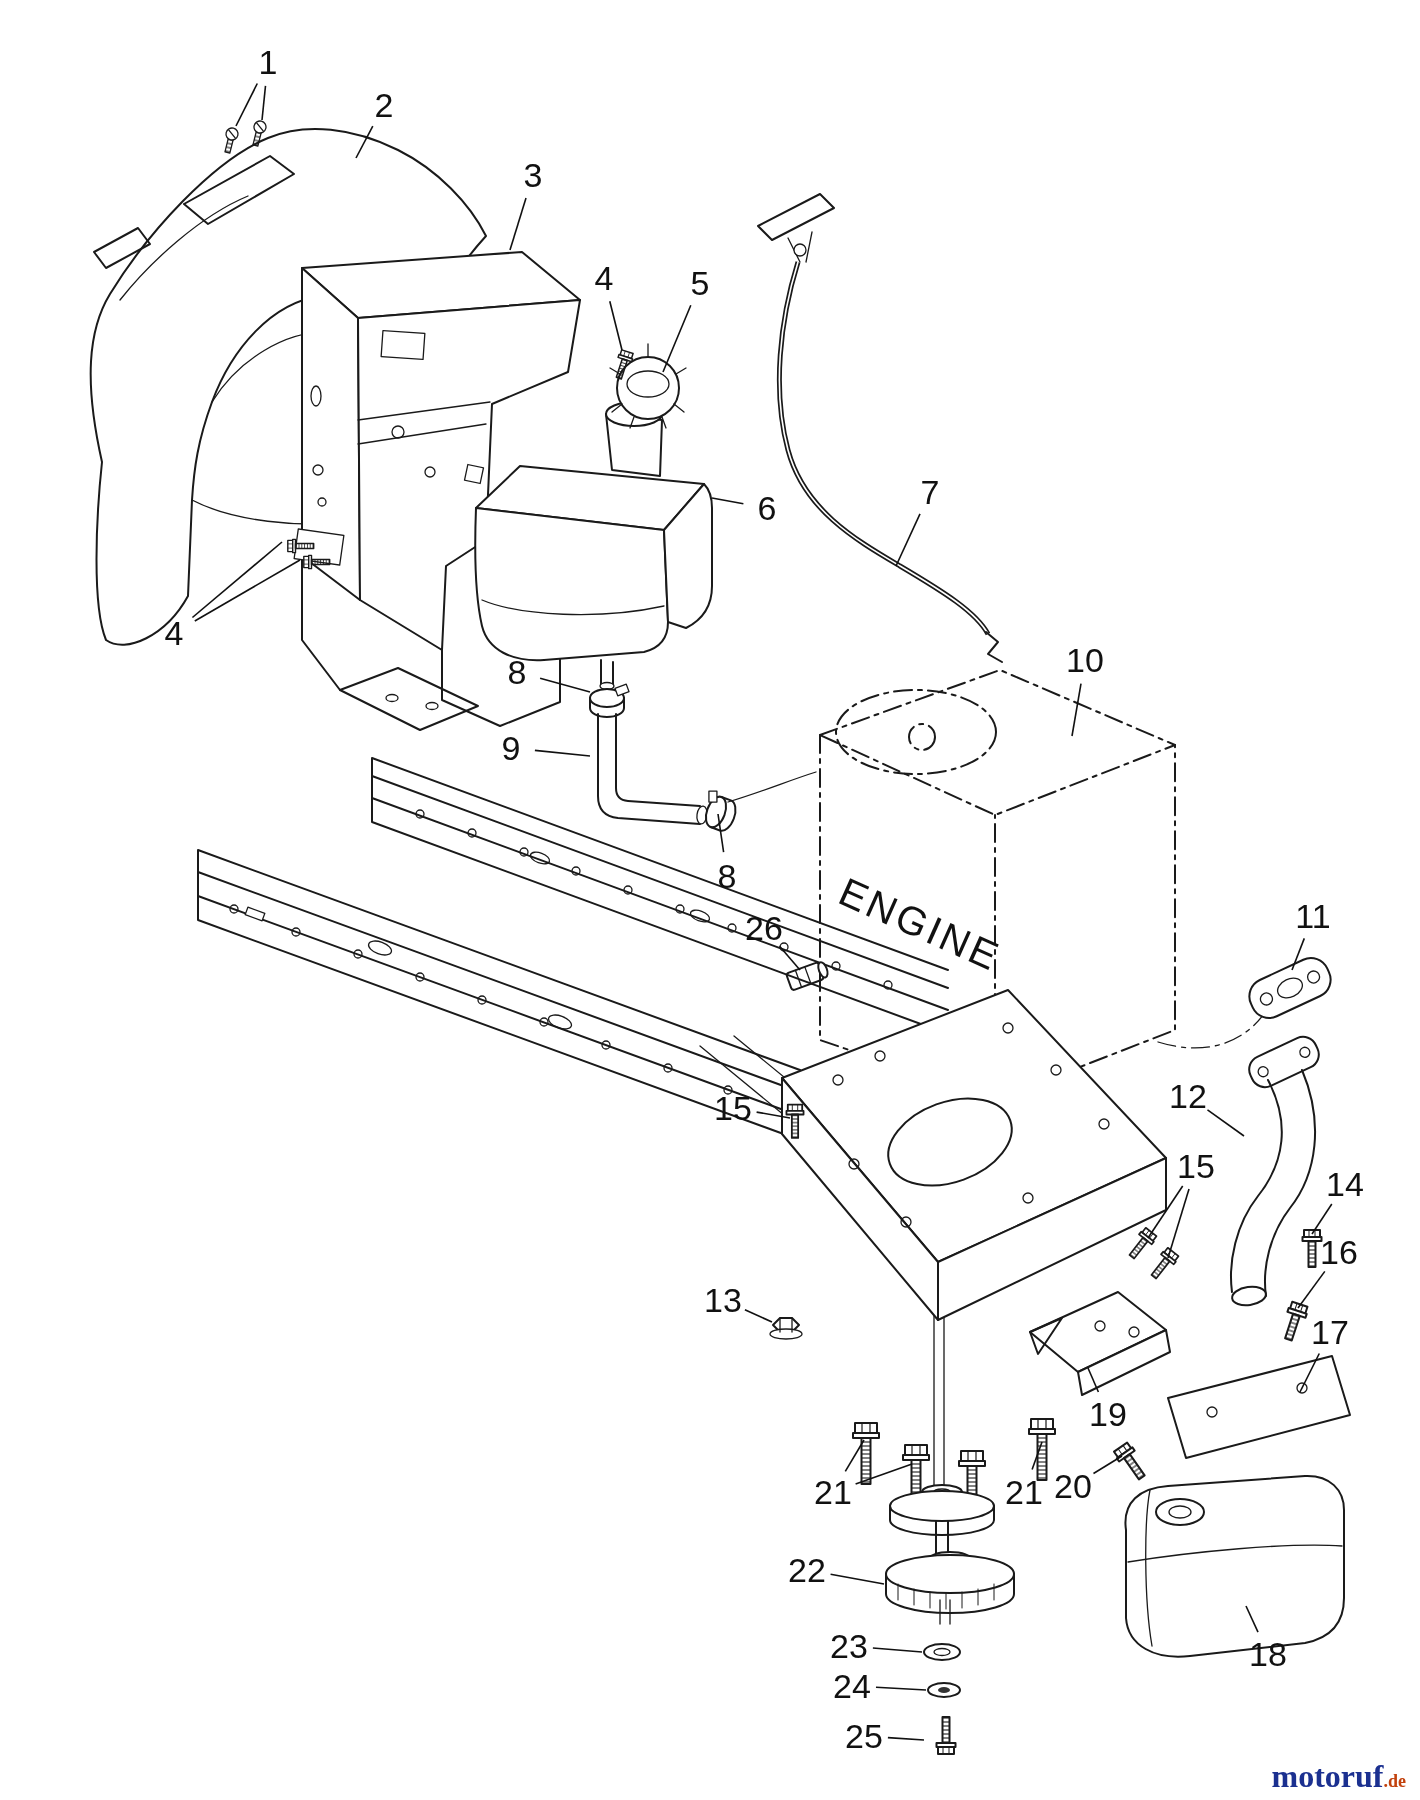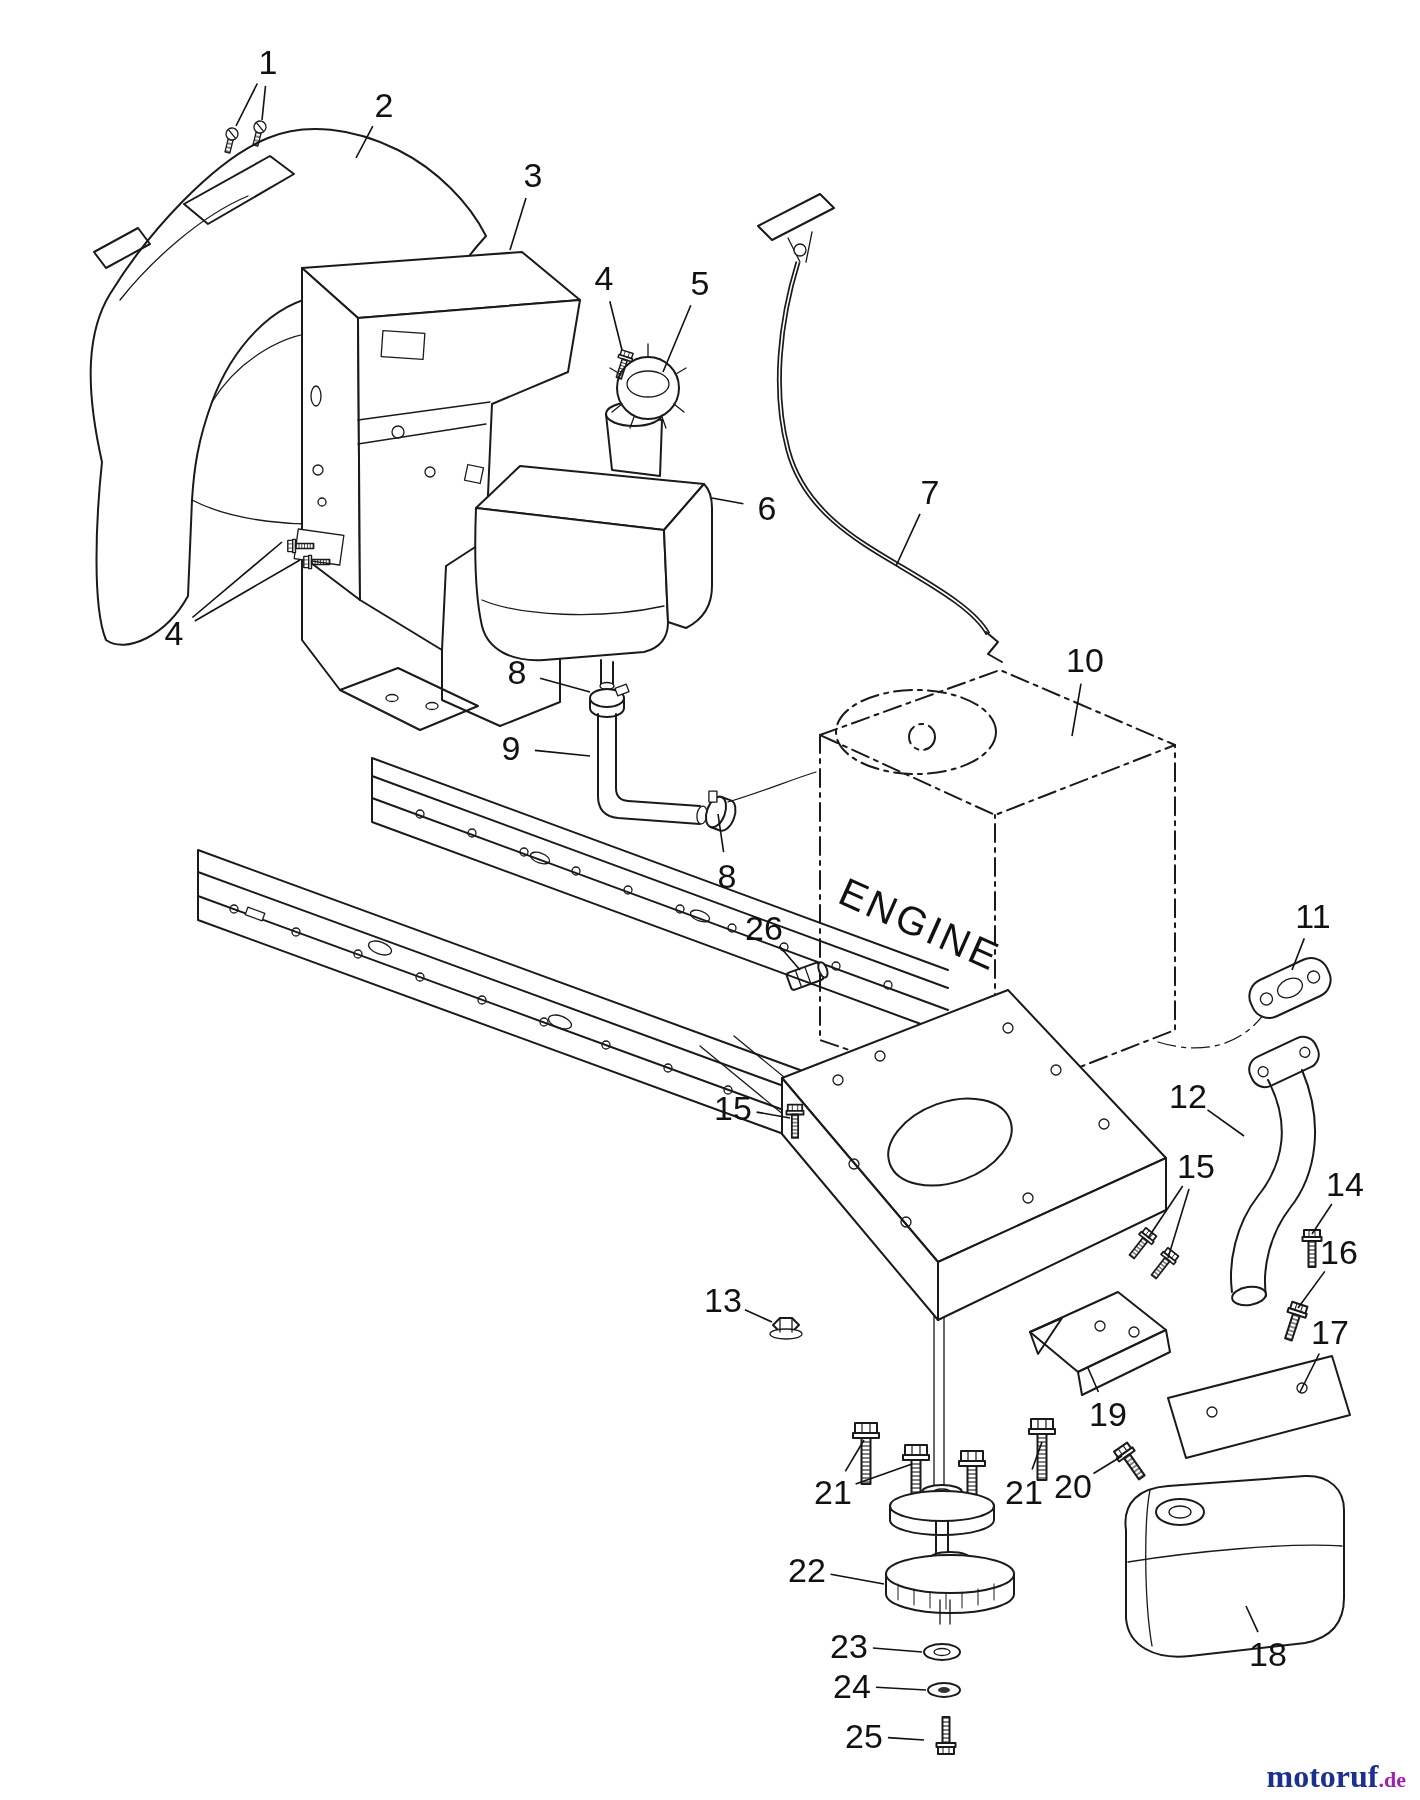--- a/index.html
+++ b/index.html
@@ -10,21 +10,21 @@
   svg .sf{stroke:#1a1a1a;stroke-width:2;fill:#ffffff;stroke-linejoin:round;}
   svg .thin{stroke-width:1.3;}
   svg .dash{stroke-dasharray:18 6 4 6;}
   svg .fine{stroke-width:1;}
   #callout-layer text{font-family:"Liberation Sans",sans-serif;font-size:34px;fill:#111;
         text-anchor:middle;dominant-baseline:central;}
   #callout-layer line{stroke:#111;stroke-width:1.6;}
   .engine-text{font-family:"Liberation Sans",sans-serif;font-size:40px;letter-spacing:3px;fill:#111;}
   .watermark{position:absolute;right:14px;bottom:8px;font-family:"Liberation Serif",serif;
         font-weight:bold;font-size:32px;color:#1b3090;line-height:1;}
-  .watermark .tld{font-size:22px;color:#a21caf;}
+  .watermark .tld{font-size:18px;color:#c2410c;}
 </style>
 </head>
 <body>
 
 <div class="stage">
 <svg width="1420" height="1800" viewBox="0 0 1420 1800">
   <defs>
     <pattern id="thr" width="5" height="4" patternUnits="userSpaceOnUse">
       <path d="M0,2 H5" stroke="#1a1a1a" stroke-width="1.1"></path>
     </pattern>

